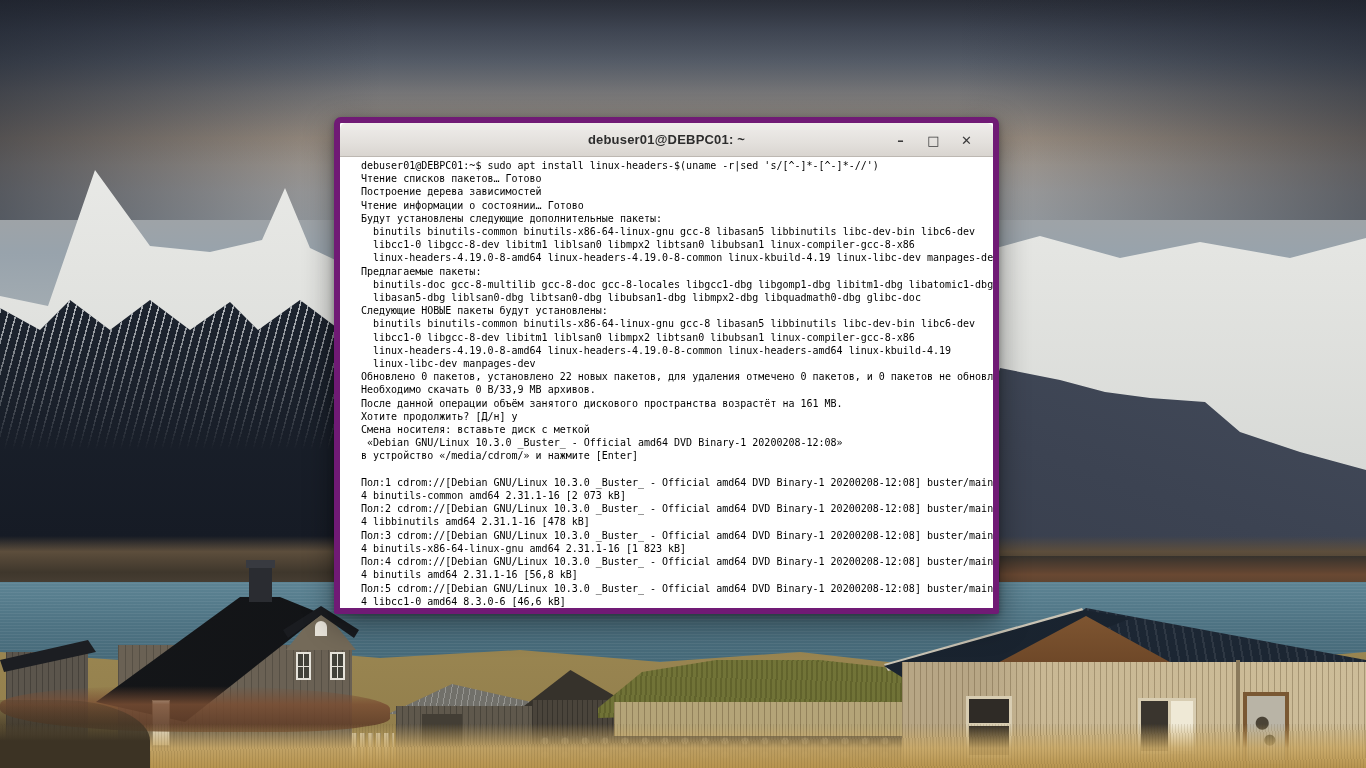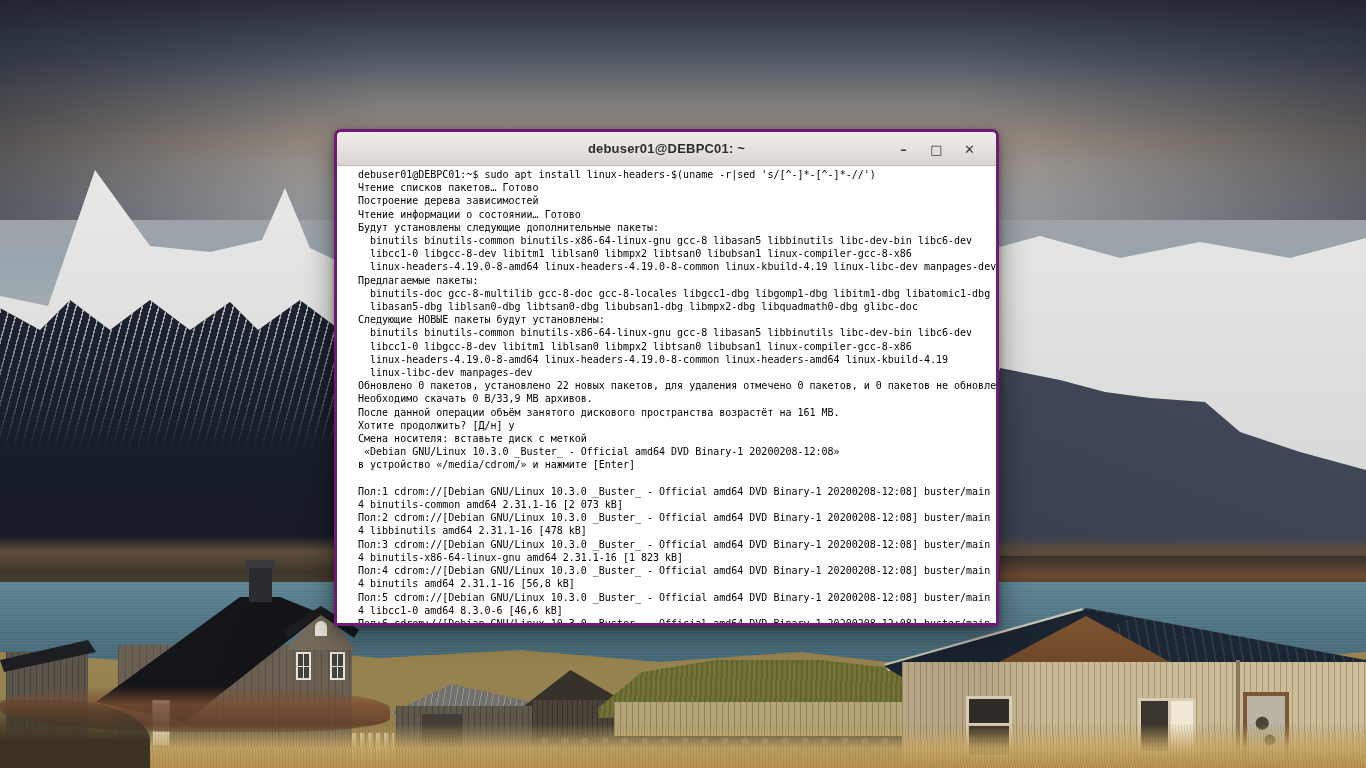--- a/index.html
+++ b/index.html
@@ -136,22 +136,22 @@
       radial-gradient(circle at 60% 65%,#55503f 5px,transparent 6px),#b9b4a6; }
   .rh-pipe { left:1236px; top:660px; width:4px; height:108px; background:#8a7a5c; }
 
   .grass-fore { left:0; top:724px; width:1366px; height:44px;
     background:repeating-linear-gradient(88deg,rgba(70,55,20,.12) 0 1px,transparent 1px 3px),
       linear-gradient(180deg,rgba(193,166,102,0),rgba(202,169,103,.9) 55%,#b7944f); }
   .darkbush { left:0; top:700px; width:150px; height:68px; border-radius:0 60% 0 0;
     background:linear-gradient(180deg,rgba(60,51,36,.2),#3c3324 60%); }
 
   
-  .window { left:334px; top:129px; width:665px; height:497px;
-    border:3px solid #701a75; border-radius:7px 7px 2px 2px;
+  .window { left:334px; top:117px; width:665px; height:497px;
+    border:6px solid #701a75; border-radius:7px 7px 2px 2px;
     box-shadow:0 10px 30px rgba(0,0,0,.45), 0 2px 6px rgba(0,0,0,.3);
     background:var(--terminal-bg,#fff); overflow:hidden; }
   .titlebar { position:relative; height:34px;
     background:linear-gradient(180deg,#efedeb 0%,#e3e0dc 60%,#d9d5d0 100%);
     border-bottom:1px solid #bdb8b2; border-radius:6px 6px 0 0;
     display:flex; align-items:center; justify-content:center; }
   .title { font-size:13px; font-weight:bold; color:var(--titlebar-text,#2d2d2d); letter-spacing:.2px; }
   .controls { position:absolute; right:10px; top:0; height:34px; display:flex; align-items:center; }
   .wbtn { width:33px; height:28px; display:flex; align-items:center; justify-content:center;
     color:#3a3a3a; font-size:13px; font-weight:bold; cursor:default;

